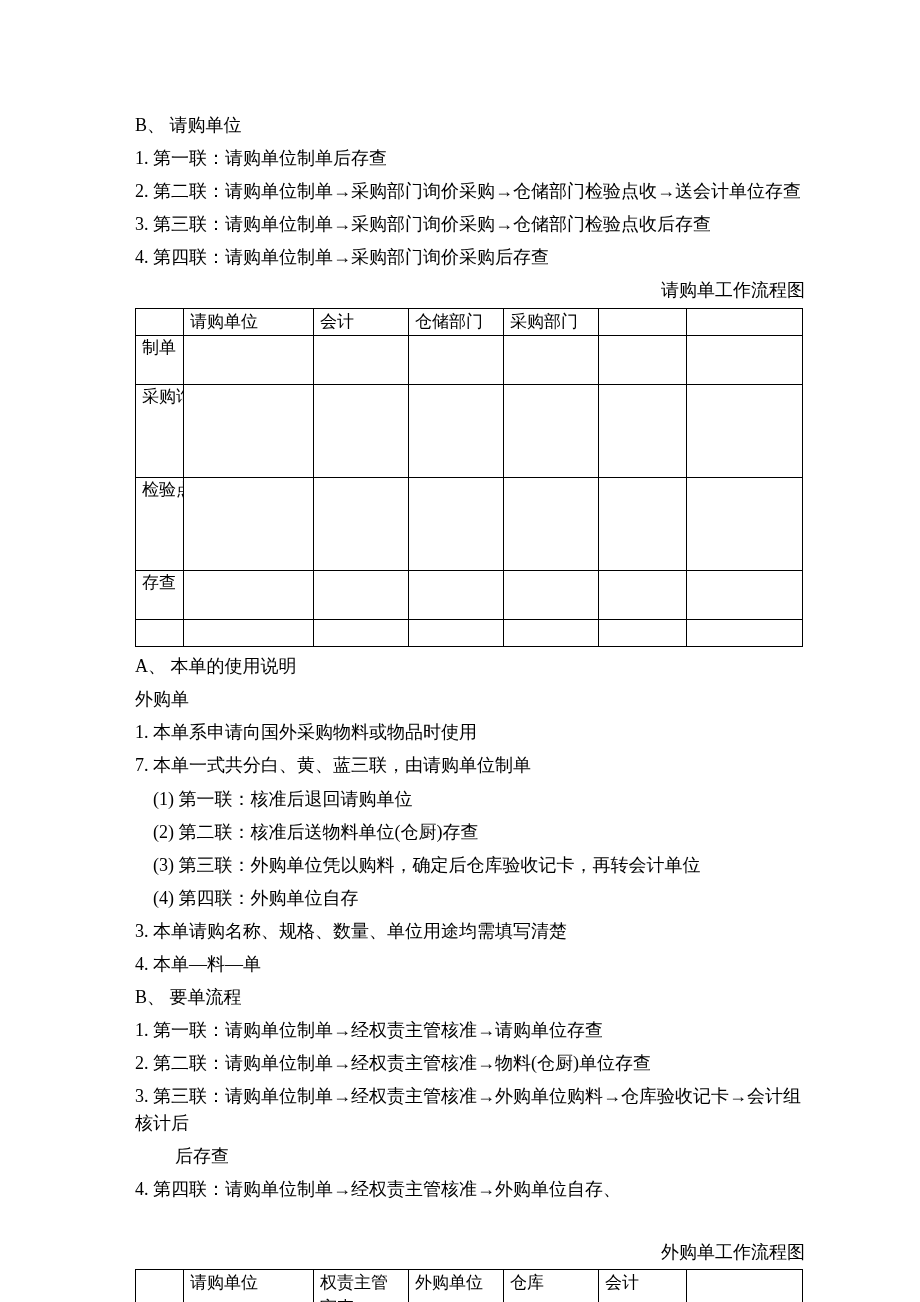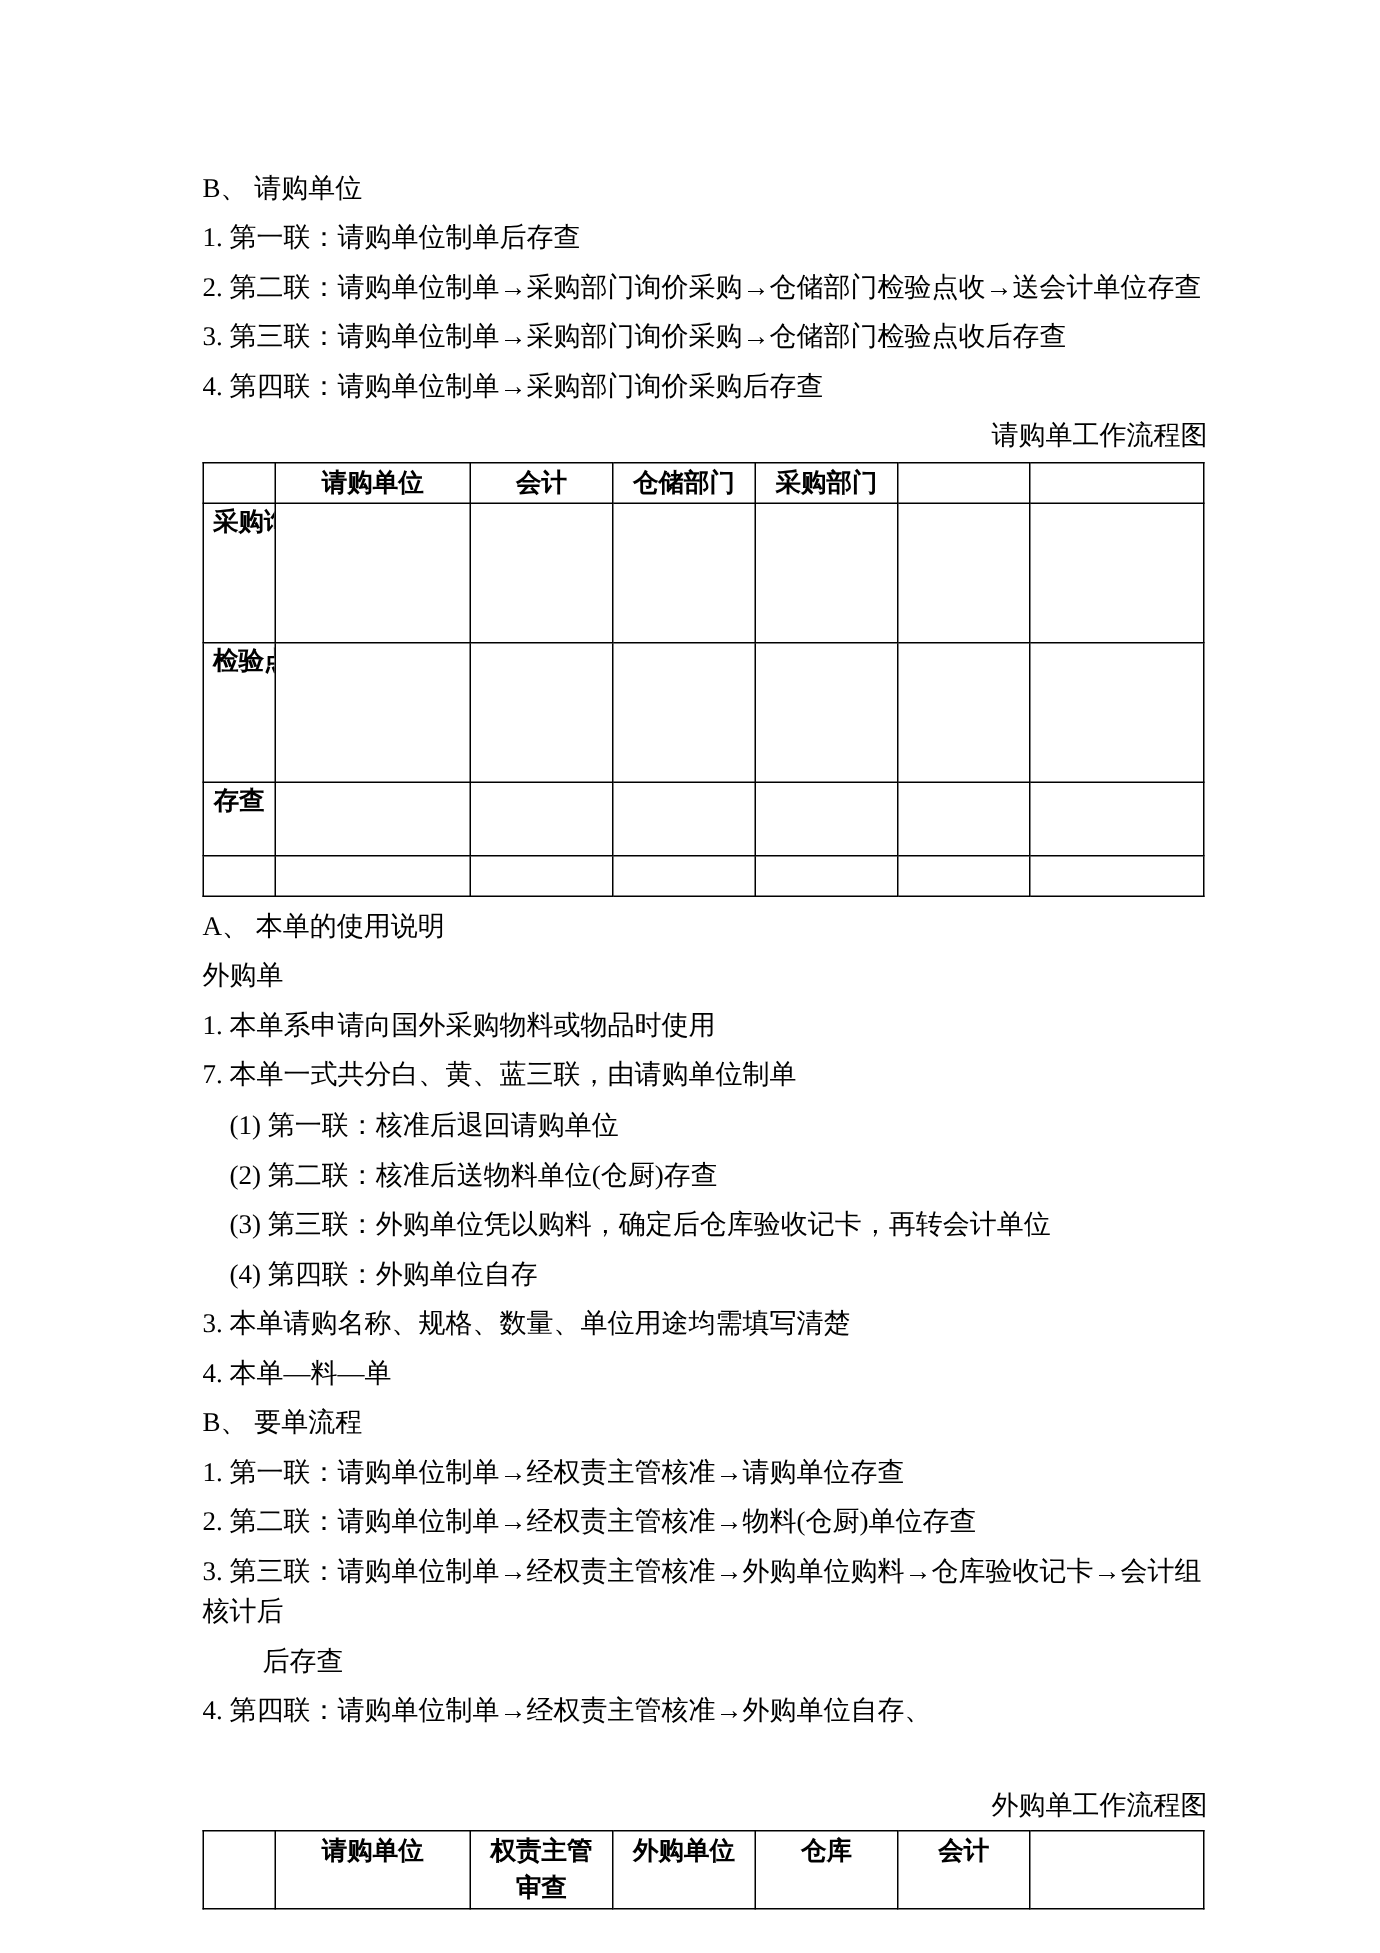--- a/index.html
+++ b/index.html
@@ -33,22 +33,22 @@
     width: 668px;
     margin: 0 0 6px 0;
     font-size: 17px;
     table-layout: fixed;
   }
   table.flow td, table.flow th {
     border: 1px solid #000;
     padding: 1px 6px;
     vertical-align: top;
     height: 22px;
-    font-weight: bold;
-    text-align: center;
+    font-weight: normal;
+    text-align: left;
     overflow: hidden;
     white-space: nowrap;
   }
   table.flow .narrow { width: 48px; }
   .rowlabel {
     line-height: 1.35;
     padding: 1px 6px;
     white-space: normal;
   }
 
@@ -81,20 +81,29 @@
     </colgroup>
     <tbody>
         <tr>
       <th></th>
       <th>请购单位</th>
       <th>会计</th>
       <th>仓储部门</th>
       <th>采购部门</th>
       <th></th>
       <th></th>
+    </tr>
+    <tr>
+      <td class="rowlabel" style="height:46px">制单</td>
+      <td></td>
+          <td></td>
+          <td></td>
+          <td></td>
+          <td></td>
+          <td></td>
     </tr>
     <tr>
       <td class="rowlabel" style="height:90px">采购询价</td>
       <td></td>
           <td></td>
           <td></td>
           <td></td>
           <td></td>
           <td></td>
     </tr>

